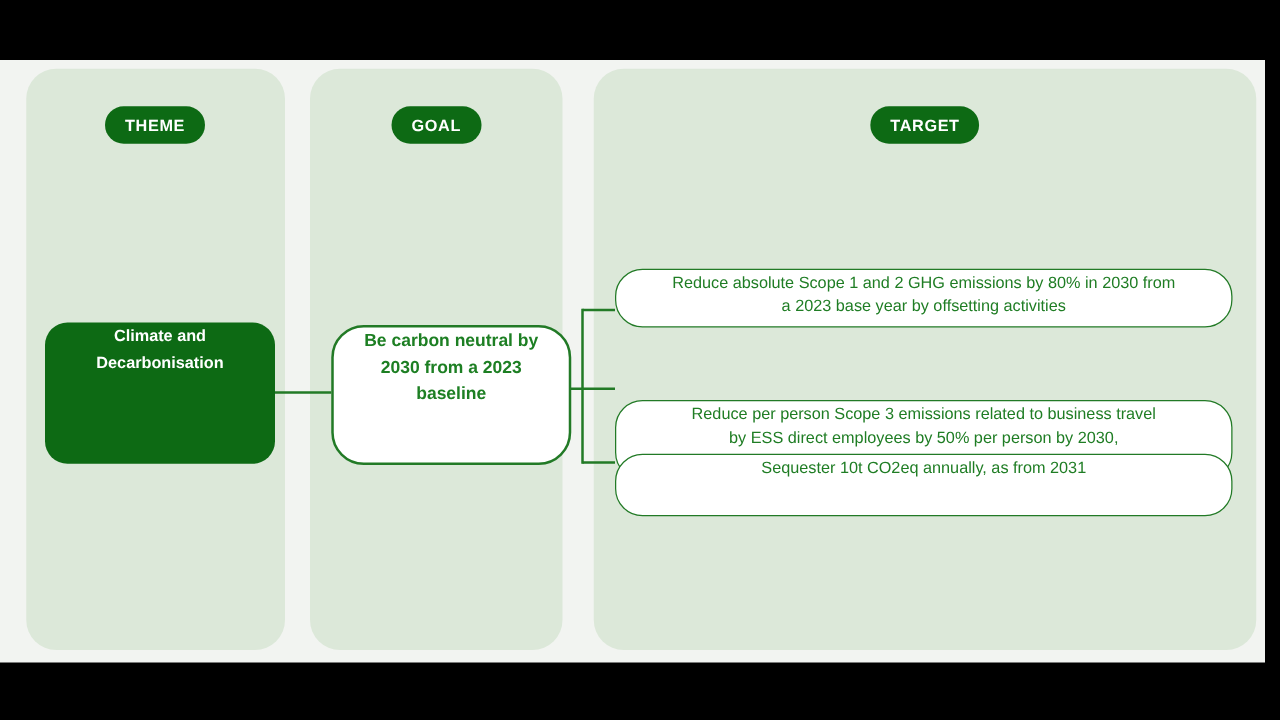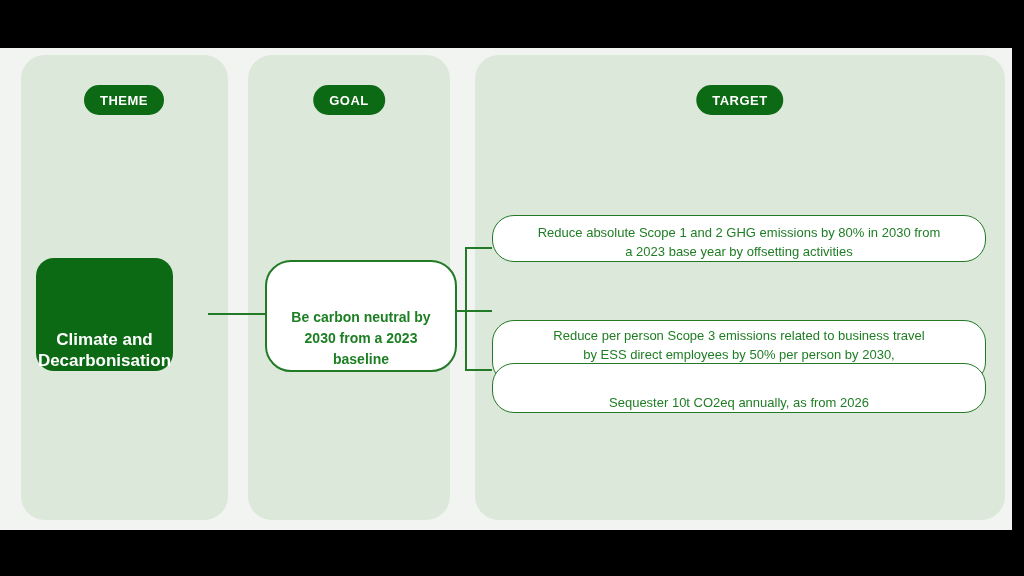--- a/index.html
+++ b/index.html
@@ -42,31 +42,31 @@
 
   .line { position: absolute; background: #227a26; }
   .line-theme-goal   { left: 208px; top: 313px; width: 57px; height: 2px; }
   .line-goal-targets { left: 437px; top: 310px; width: 55px; height: 2px; }
   .line-trunk        { left: 465px; top: 247px; width: 2px;  height: 124px; }
   .line-branch-1     { left: 466px; top: 247px; width: 26px; height: 2px; }
   .line-branch-3     { left: 466px; top: 369px; width: 26px; height: 2px; }
 
   .node {
     position: absolute;
-    display: flex; align-items: flex-end; justify-content: center;
+    display: flex; align-items: flex-start; justify-content: center;
     text-align: center;
     box-sizing: border-box;
   }
   .node span { white-space: pre-line; }
 
   .theme-box {
-    left: 36px; top: 258px; width: 137px; height: 113px;
+    left: 36px; top: 258px; width: 184px; height: 113px;
     background: #0d6a14; color: #ffffff;
     border-radius: 18px;
-    font-size: 17px; font-weight: bold; line-height: 21px;
+    font-size: 13px; font-weight: bold; line-height: 21px;
   }
   .goal-box {
     left: 265px; top: 260px; width: 192px; height: 112px;
     background: #ffffff; color: #1d7f23;
     border: 2px solid #227a26; border-radius: 26px;
     font-size: 14px; font-weight: bold; line-height: 21px;
   }
   .target-box {
     left: 492px; width: 494px;
     background: #ffffff; color: #1f7d24;
@@ -118,16 +118,16 @@
   <div class="node target-box target-1">
     <span>Reduce absolute Scope 1 and 2 GHG emissions by 80% in 2030 from
 a 2023 base year by offsetting activities</span>
   </div>
   <div class="node target-box target-2">
     <span>Reduce per person Scope 3 emissions related to business travel
 by ESS direct employees by 50% per person by 2030,
 compared to the 2023 baseline year</span>
   </div>
   <div class="node target-box target-3">
-    <span>Sequester 10t CO2eq annually, as from 2026</span>
+    <span>Sequester 10t CO2eq annually, as from 2031</span>
   </div>
 
 </div>
 
 </body></html>

